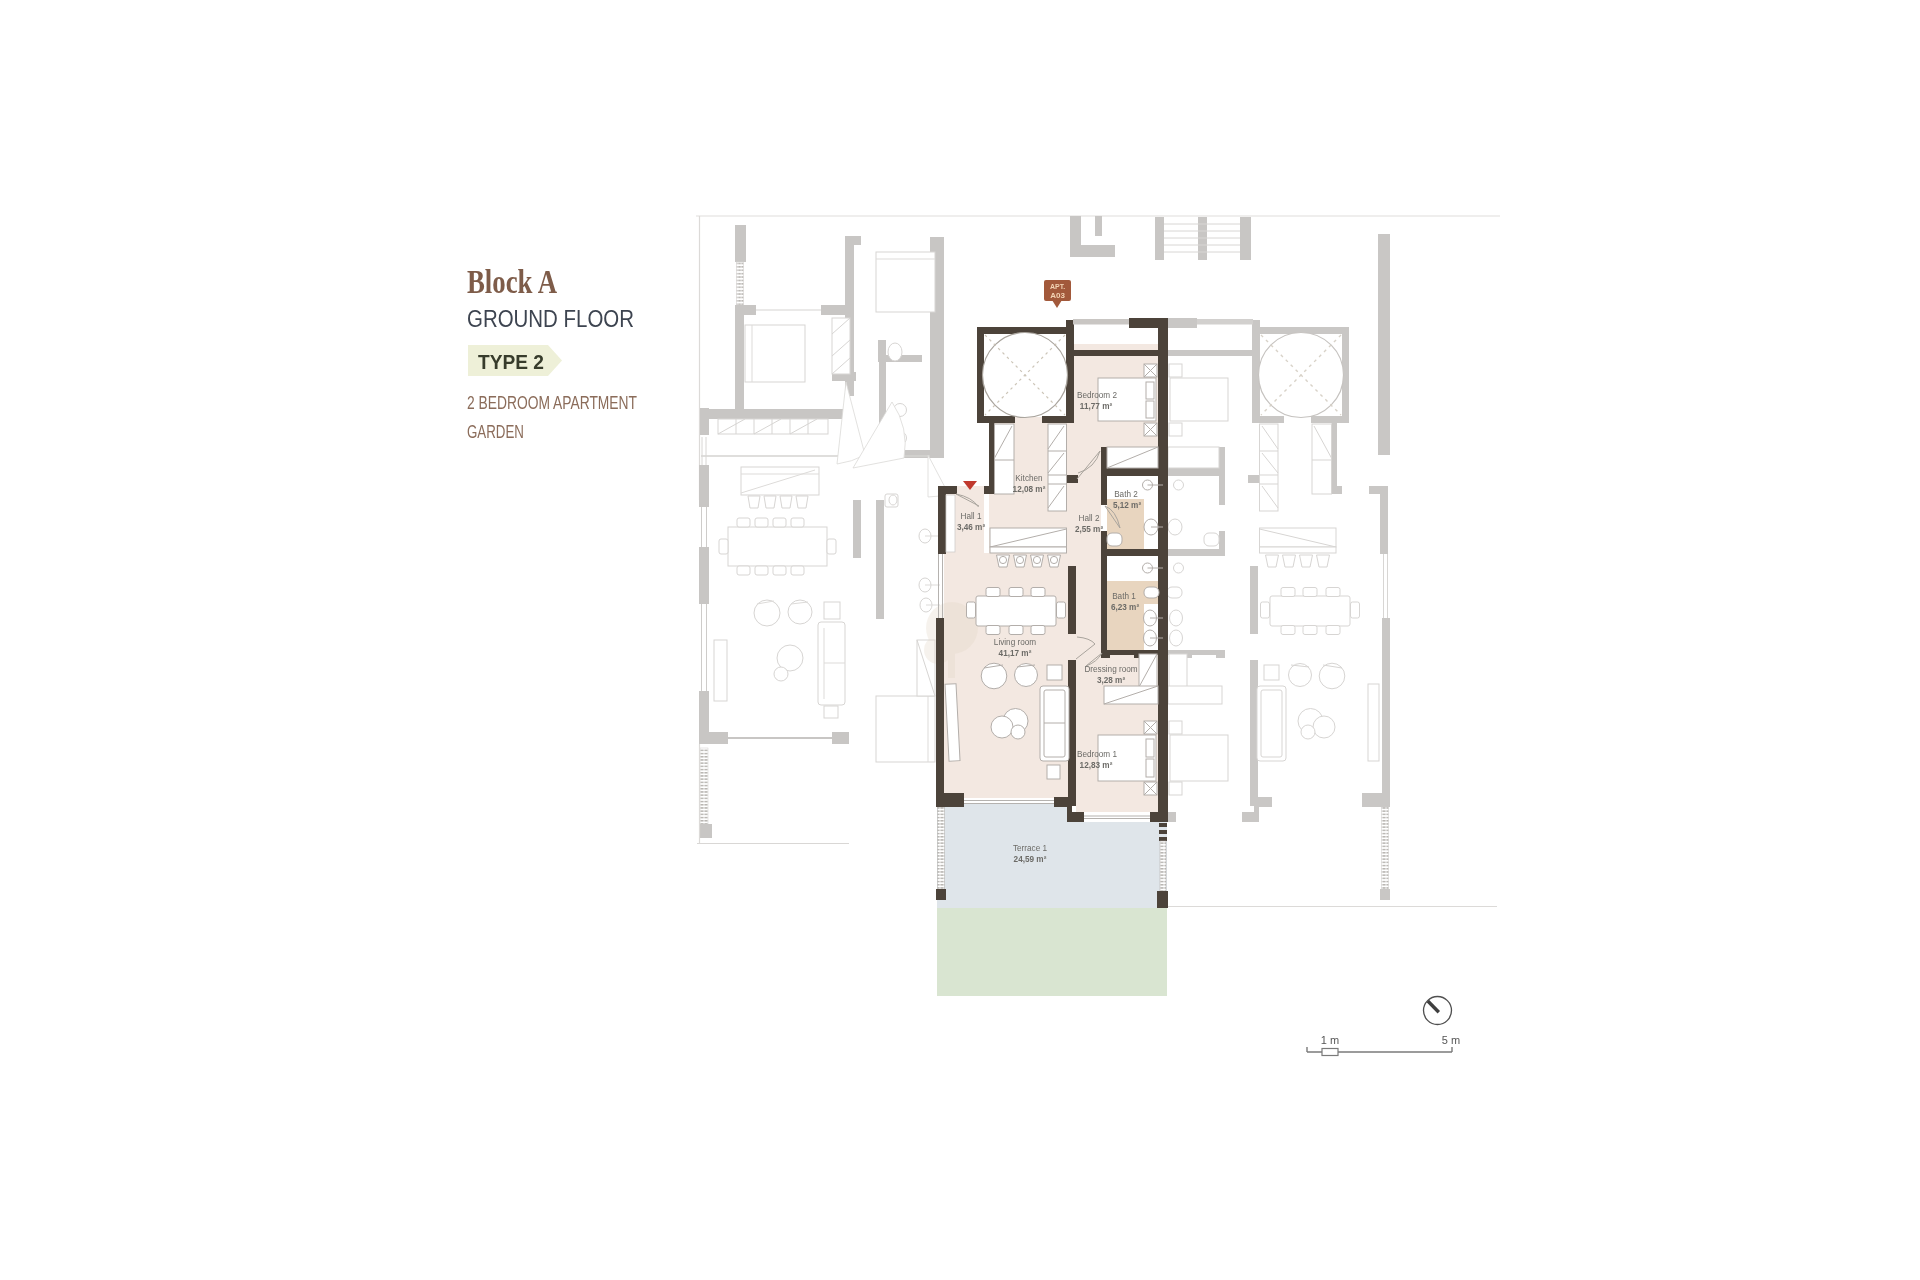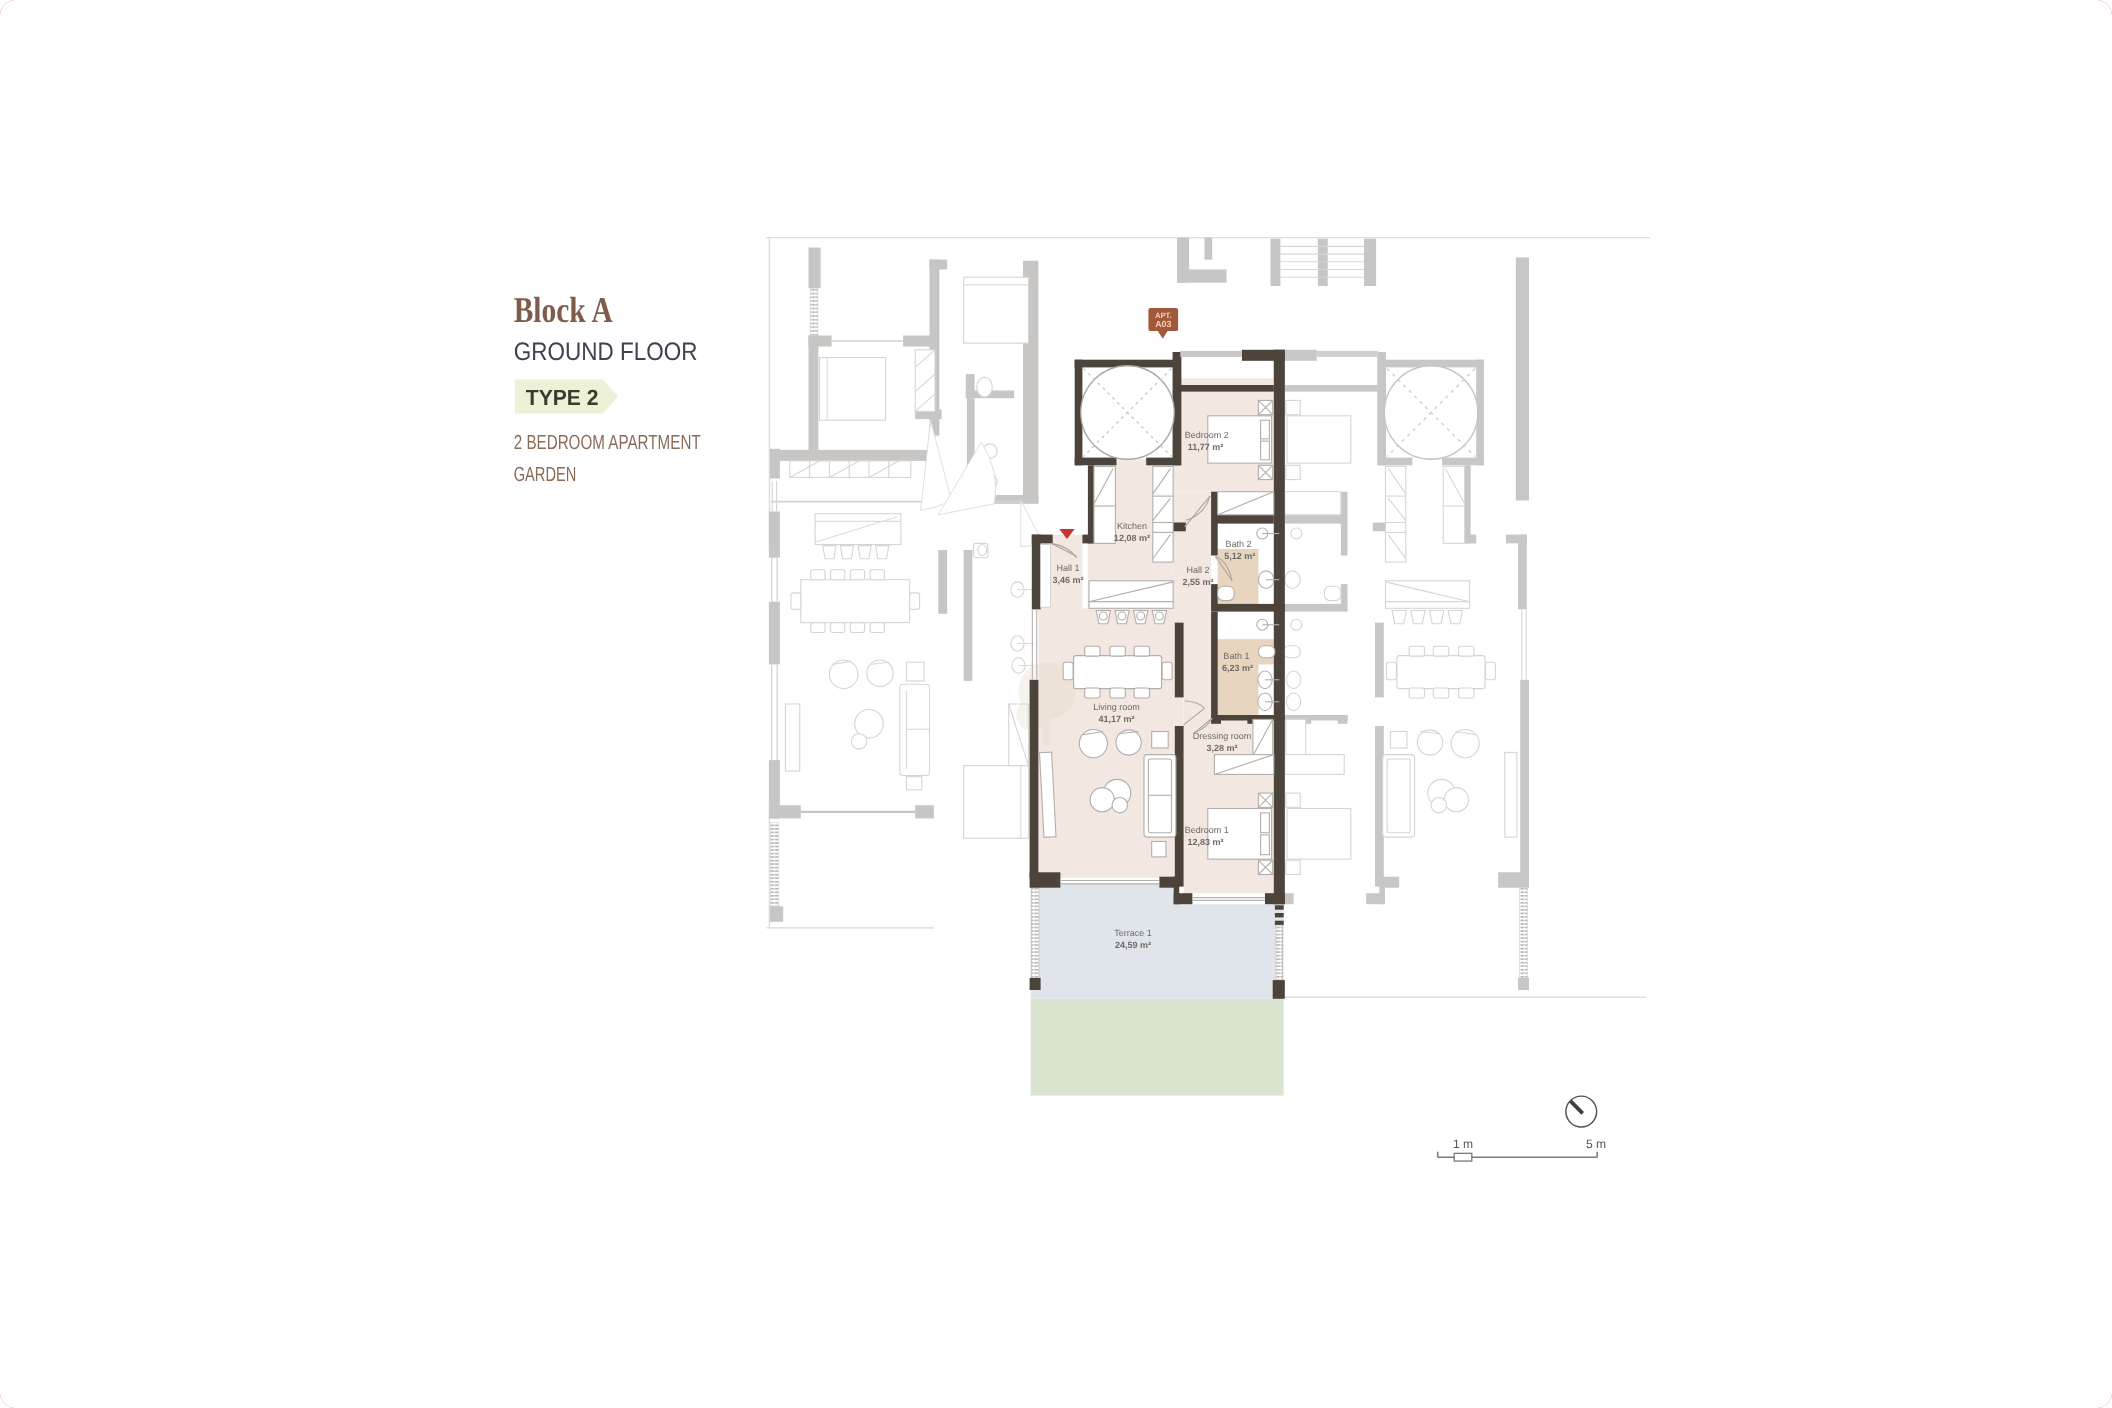--- a/index.html
+++ b/index.html
@@ -1,16 +1,16 @@
 <!DOCTYPE html>
 <html><head>
 <meta charset="utf-8">
 <style>
 html,body{margin:0;padding:0;background:#ffffff;font-family:"Liberation Sans",sans-serif;}
-#page{position:relative;width:1920px;height:1280px;background:#ef4444;overflow:hidden;border-radius:14px;}
+#page{position:relative;width:1920px;height:1108px;background:#ef4444;overflow:hidden;}
 svg{position:absolute;left:0;top:0;}
 </style>
 </head>
 <body>
 <div id="page">
 <svg width="1920" height="1280" viewBox="0 0 1920 1280">
 <defs>
 <pattern id="railH" width="4" height="3.2" patternUnits="userSpaceOnUse">
 <rect width="4" height="3.2" fill="#ffffff"></rect>
 <rect x="0.4" y="0.8" width="3.2" height="1.5" fill="#b8b5b1"></rect>

